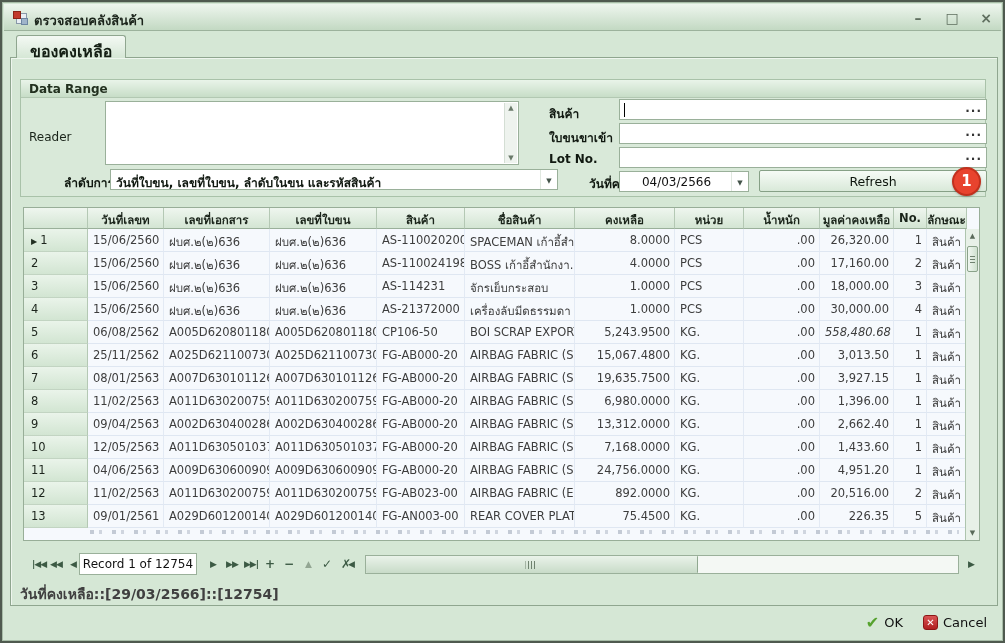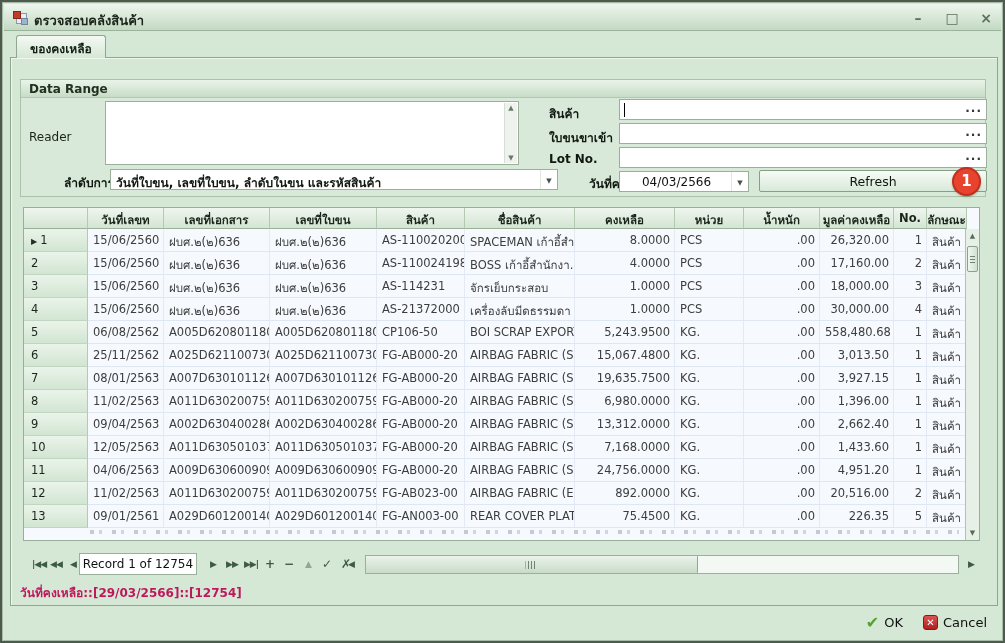--- a/index.html
+++ b/index.html
@@ -21,21 +21,21 @@
   .app-icon .sq1 { position:absolute; left:4px; top:4px; width:11px; height:11px; background:#e8eef4; border:1px solid #8898a8; }
   .app-icon .sq2 { position:absolute; left:1px; top:2px; width:8px; height:8px; background:#c23a2c; border:1px solid #8c2418; }
   .app-icon .sq3 { position:absolute; left:9px; top:9px; width:7px; height:7px; background:#9fb4ca; border:1px solid #6d86a2; }
   .title-text { position:absolute; left:30px; top:6px; font-size:13px; font-weight:bold; color:#1b241b; }
   .winctl { position:absolute; top:4px; width:24px; height:20px; text-align:center; font-size:14px; font-weight:bold; color:#5f6f5f; line-height:20px; cursor:default; }
   
   .tab {
     position:absolute; left:14px; top:33px; height:23px; padding:3px 13px 0 13px;
     background:linear-gradient(#f4f9f4,#d5e7d5);
     border:1px solid #8fa68f; border-bottom:none; border-radius:3px 3px 0 0;
-    font-size:12px; font-weight:bold; color:#141e14; z-index:3;
+    font-size:16px; font-weight:bold; color:#141e14; z-index:3;
   }
   .tabpage {
     position:absolute; left:8px; top:55px; width:988px; height:549px;
     background:#d5e7d5; border:1px solid #8fa68f; box-shadow:inset 1px 1px 0 #eef6ee;
     z-index:1;
   }
   
   .group {
     position:absolute; left:18px; top:77px; width:966px; height:118px;
     border:1px solid #a9c2a9; background:#d9e9d9; z-index:2;
@@ -125,21 +125,21 @@
   }
   .hthumb {
     position:absolute; left:0; top:0; bottom:0; width:56%;
     background:linear-gradient(#eaf3ea,#c8dbc8); border-right:1px solid #90a890; border-radius:1px; cursor:grab;
   }
   .hthumb::after {
     content:""; position:absolute; left:50%; top:5px; width:11px; height:8px; transform:translateX(-50%);
     background:repeating-linear-gradient(90deg,#6f826f 0 1px,transparent 1px 3px);
   }
   
-  .status { position:absolute; left:18px; top:581px; font-size:12px; font-weight:bold; color:#be185d; z-index:2; }
+  .status { position:absolute; left:18px; top:581px; font-size:14px; font-weight:bold; color:#404040; z-index:2; }
   .footer { position:absolute; right:16px; top:611px; display:flex; gap:20px; align-items:center; z-index:2; }
   .fbtn { display:flex; align-items:center; gap:5px; cursor:pointer; font-size:13px; color:#101010; }
   .ok-check { color:#56a22e; font-size:16px; font-weight:bold; }
   .cancel-box { width:15px; height:15px; background:linear-gradient(#d95454,#b02020); border:1px solid #8c1616; border-radius:3px; color:#fff; font-size:10px; font-weight:bold; text-align:center; line-height:14px; }
 </style>
 </head>
 <body>
 
 <div id="window">
 
@@ -270,21 +270,21 @@
         <div class="g-row">
           <div class="ind" style="width: 64px;">5</div>
           <div class="td" style="width: 76px;">06/08/2562</div>
           <div class="td" style="width: 106px;">A005D620801180</div>
           <div class="td" style="width: 107px;">A005D620801180</div>
           <div class="td" style="width: 88px;">CP106-50</div>
           <div class="td" style="width: 110px;">BOI SCRAP EXPORT</div>
           <div class="td num" style="width: 100px;">5,243.9500</div>
           <div class="td" style="width: 69px;">KG.</div>
           <div class="td num" style="width: 76px;">.00</div>
-          <div class="td num" style="width: 74px;">558,480.68</div>
+          <div class="td num" style="width: 74px; font-style: italic;">558,480.68</div>
           <div class="td num" style="width: 33px;">1</div>
           <div class="td" style="width: 40px;">สินค้า</div>
         </div>
         <div class="g-row">
           <div class="ind" style="width: 64px;">6</div>
           <div class="td" style="width: 76px;">25/11/2562</div>
           <div class="td" style="width: 106px;">A025D621100730</div>
           <div class="td" style="width: 107px;">A025D621100730</div>
           <div class="td" style="width: 88px;">FG-AB000-20</div>
           <div class="td" style="width: 110px;">AIRBAG FABRIC (S...</div>

